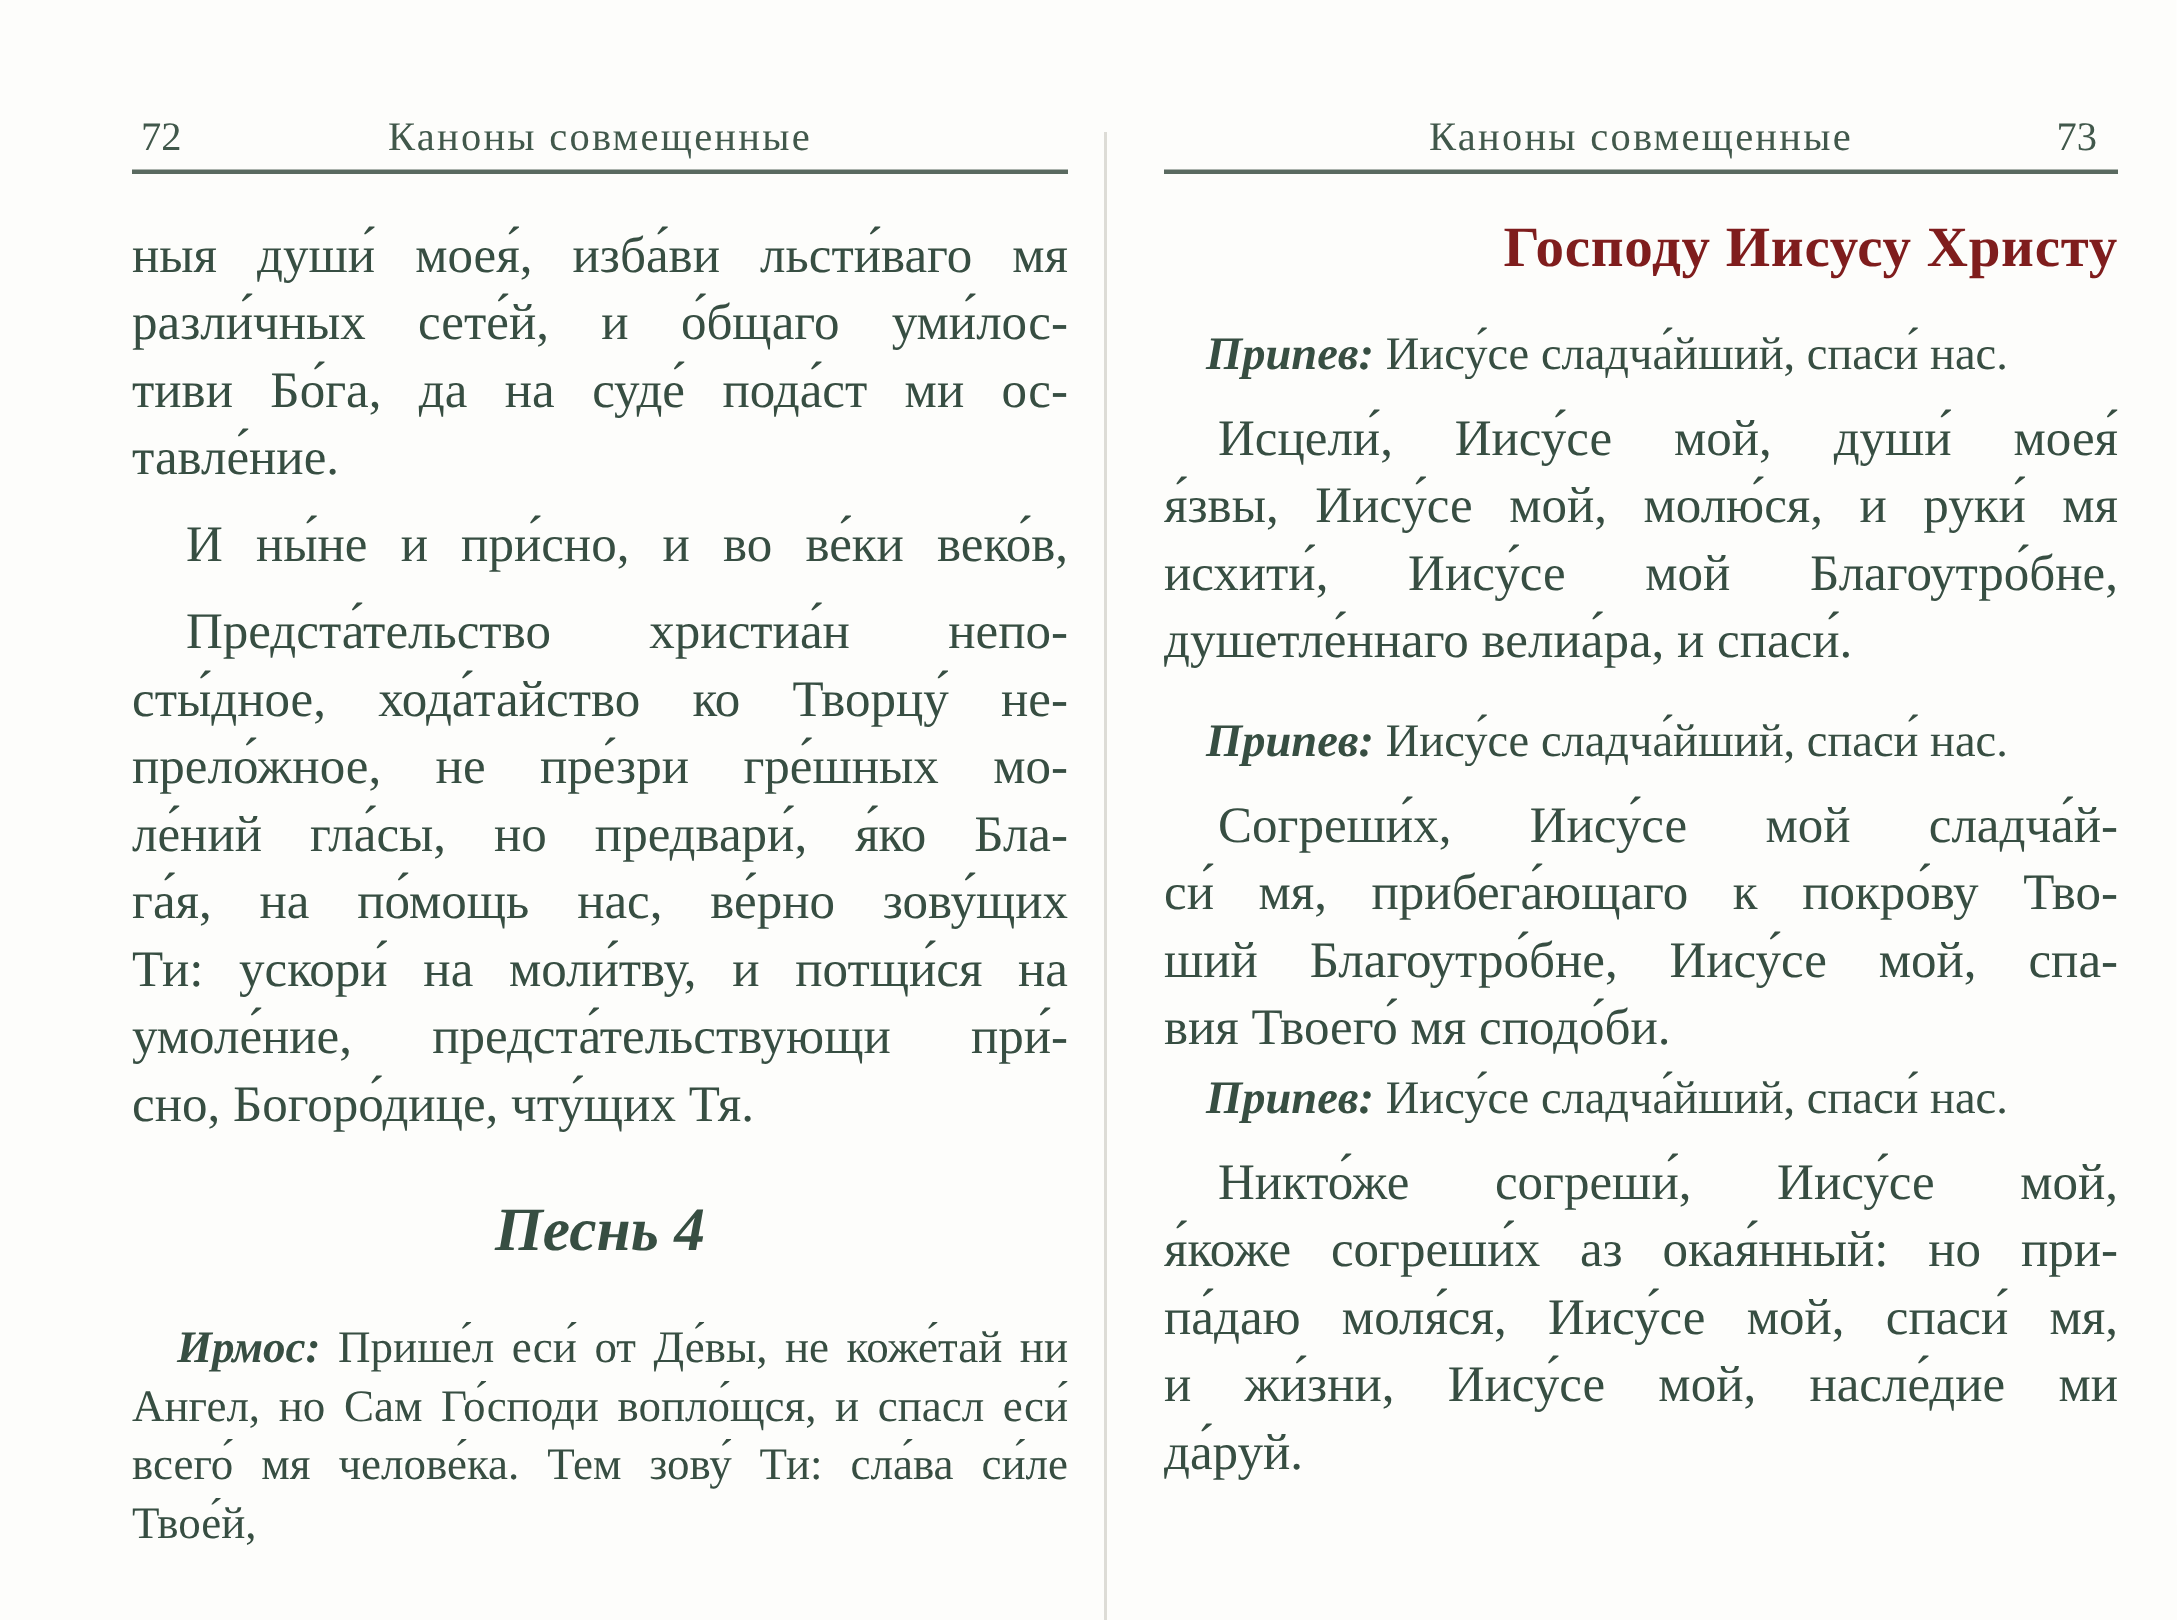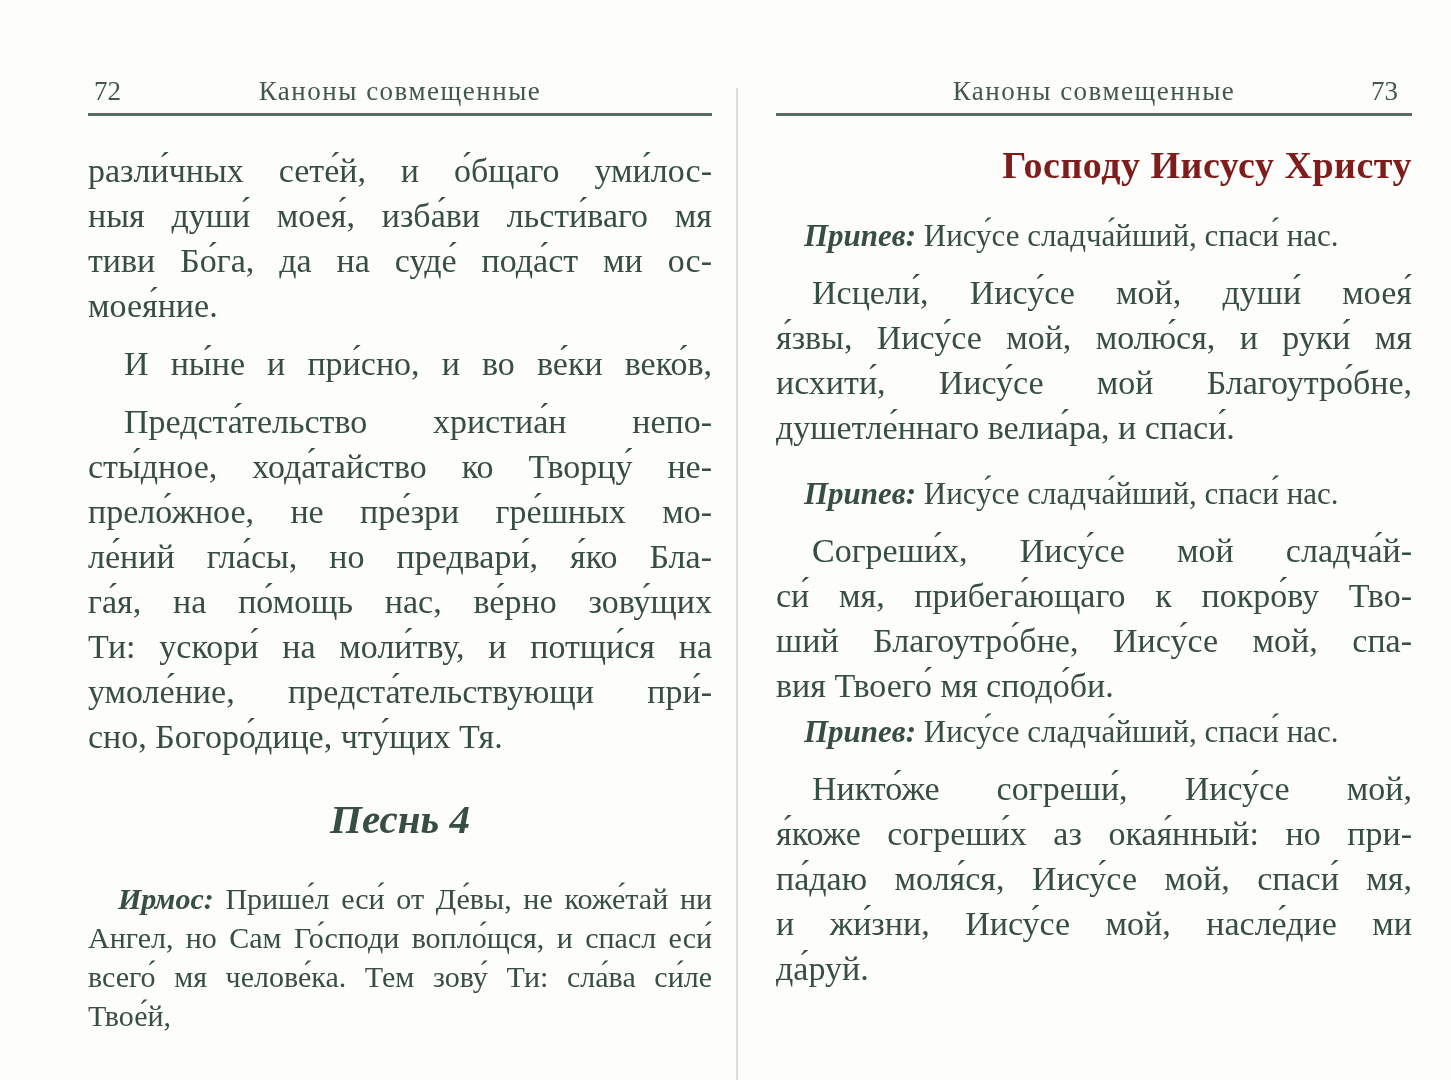--- a/index.html
+++ b/index.html
@@ -121,24 +121,24 @@
 
   <section class="page left">
     <header class="running-head">
       <span class="pagenum">72</span>
       <span class="head-title">Каноны совмещенные</span>
     </header>
     <div class="rule"></div>
 
     <div class="body-text">
       <p class="para">
+        <span class="line" style="display:block">ныя души́ моея́, изба́ви льсти́ваго мя</span>
         <span class="line" style="display:block">разли́чных сете́й, и о́бщаго уми́лос-</span>
-        <span class="line" style="display:block">ныя души́ моея́, изба́ви льсти́ваго мя</span>
         <span class="line" style="display:block">тиви Бо́га, да на суде́ пода́ст ми ос-</span>
-        <span class="line last" style="display:block">моея́ние.</span>
+        <span class="line last" style="display:block">тавле́ние.</span>
       </p>
       <p class="para">
         <span class="line indent" style="display:block">И ны́не и при́сно, и во ве́ки веко́в,</span>
       </p>
       <p class="para">
         <span class="line indent" style="display:block">Предста́тельство христиа́н непо-</span>
         <span class="line" style="display:block">сты́дное, хода́тайство ко Творцу́ не-</span>
         <span class="line" style="display:block">прело́жное, не пре́зри гре́шных мо-</span>
         <span class="line" style="display:block">ле́ний гла́сы, но предвари́, я́ко Бла-</span>
         <span class="line" style="display:block">га́я, на по́мощь нас, ве́рно зову́щих</span>

